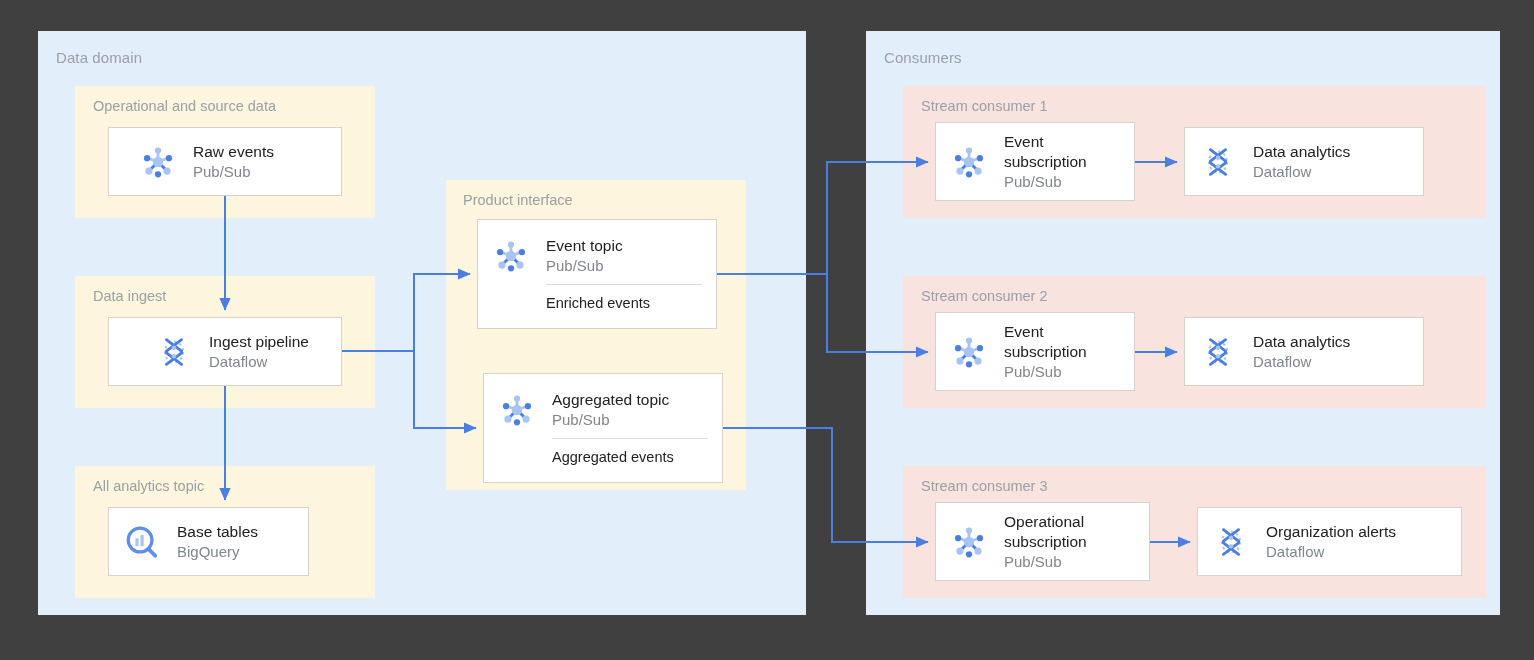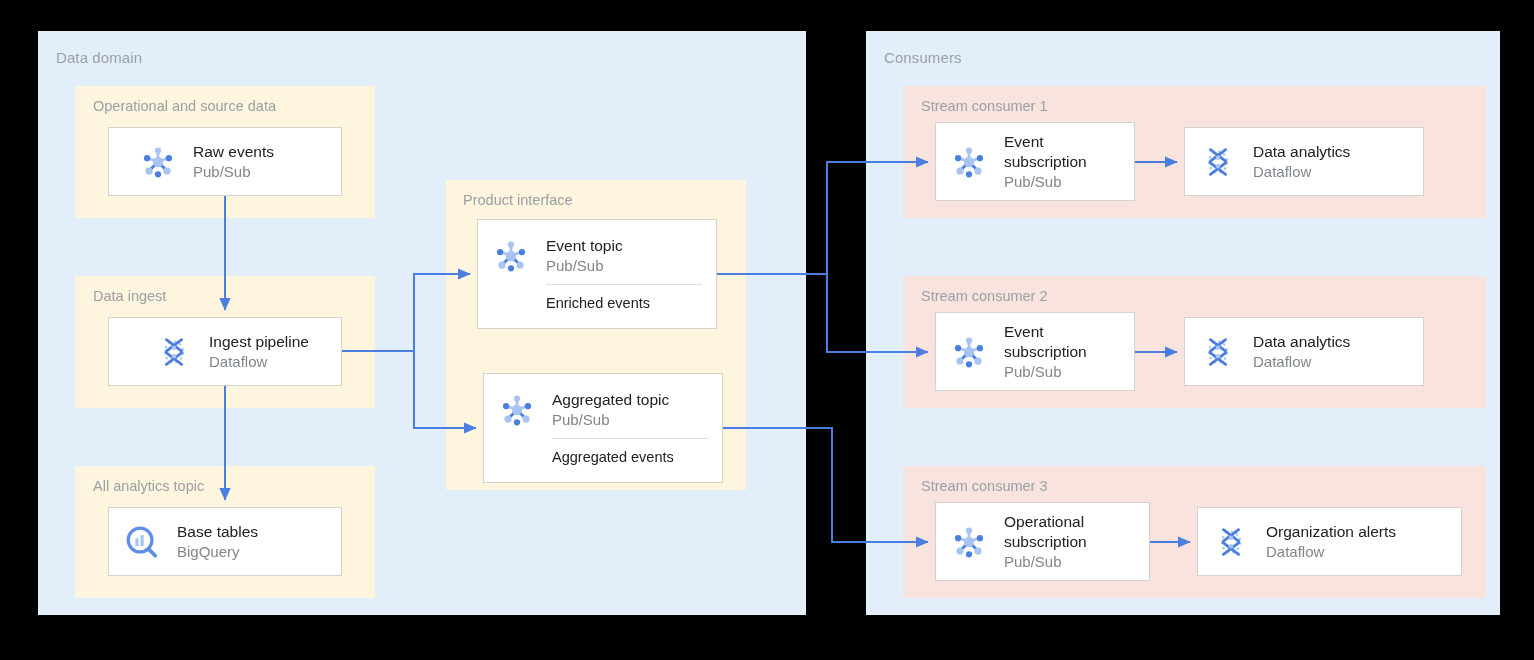--- a/index.html
+++ b/index.html
@@ -9,21 +9,21 @@
     background: #ffffff;
   }
   body {
     font-family: "Liberation Sans", sans-serif;
     -webkit-font-smoothing: antialiased;
   }
   #canvas {
     position: relative;
     width: 1534px;
     height: 660px;
-    background: #000000;
+    background: #404040;
     overflow: hidden;
   }
 
   
   .group-panel {
     position: absolute;
     background: #e3eefb;
   }
   .group-title {
     position: absolute;
@@ -166,21 +166,21 @@
       <div class="card-text">
         <div class="card-title">Ingest pipeline</div>
         <div class="card-sub">Dataflow</div>
       </div>
     </div>
   </div>
 
   <div class="sub-panel yellow" style="left:75px; top:466px; width:300px; height:132px;"></div>
   <div class="sub-title" style="left:93px; top:478px;">All analytics topic</div>
 
-  <div class="card" style="left:108px; top:507px; width:234px; height:69px;">
+  <div class="card" style="left:108px; top:507px; width:201px; height:69px;">
     <div class="card-main">
       <svg class="card-icon" viewBox="0 0 40 40">
         <circle cx="18" cy="18" r="12.5" fill="none" stroke="#5e8ee8" stroke-width="3.4"></circle>
         <g fill="#a8c4f3">
           <rect x="13" y="16" width="3.4" height="8.5" rx="0.6"></rect>
           <rect x="18.4" y="12.5" width="3.4" height="12" rx="0.6"></rect>
         </g>
         <line x1="27" y1="27.5" x2="34" y2="34.5" stroke="#5e8ee8" stroke-width="4" stroke-linecap="round"></line>
       </svg>
       <div class="card-text">

